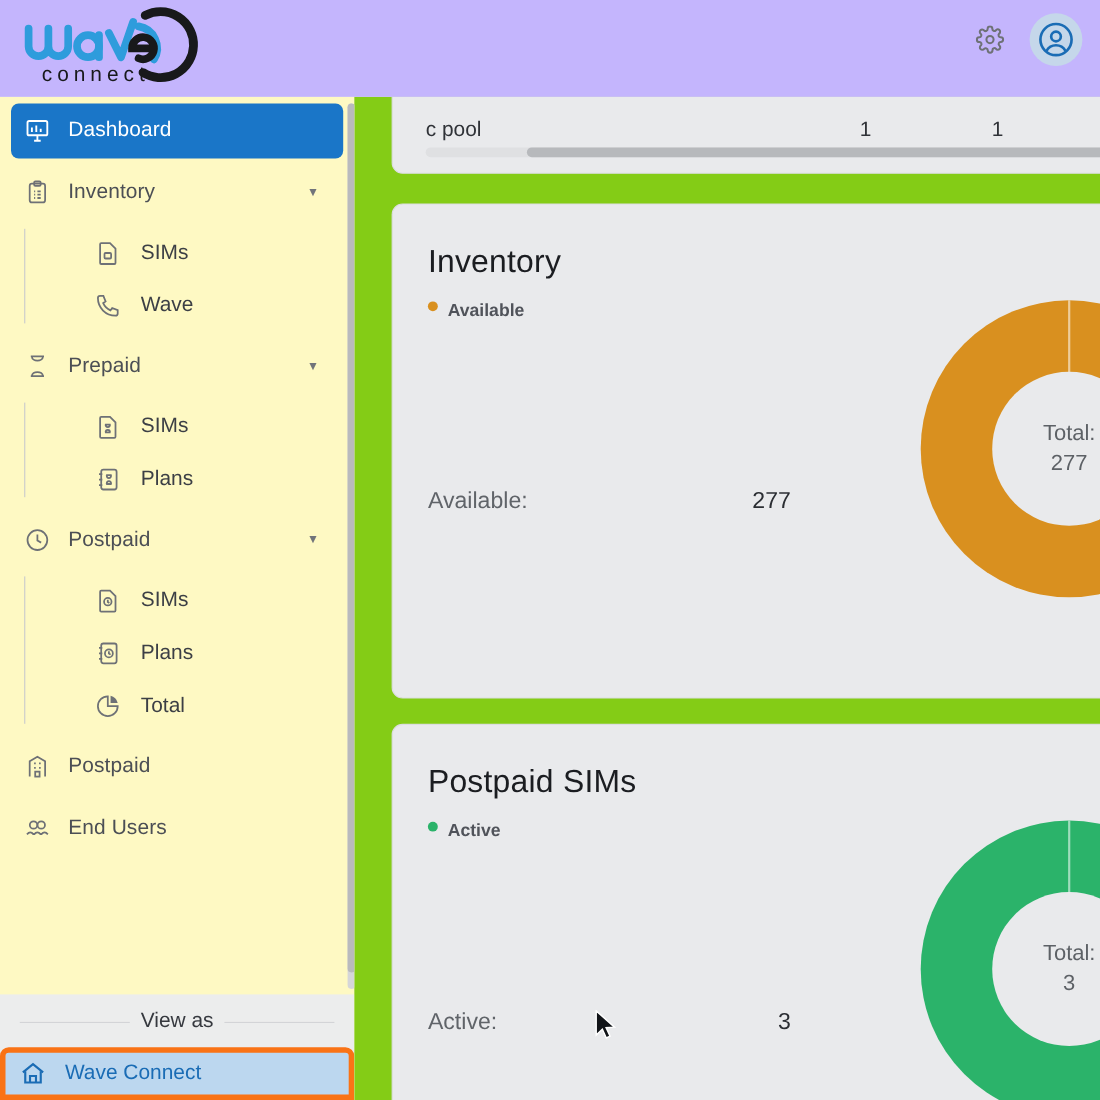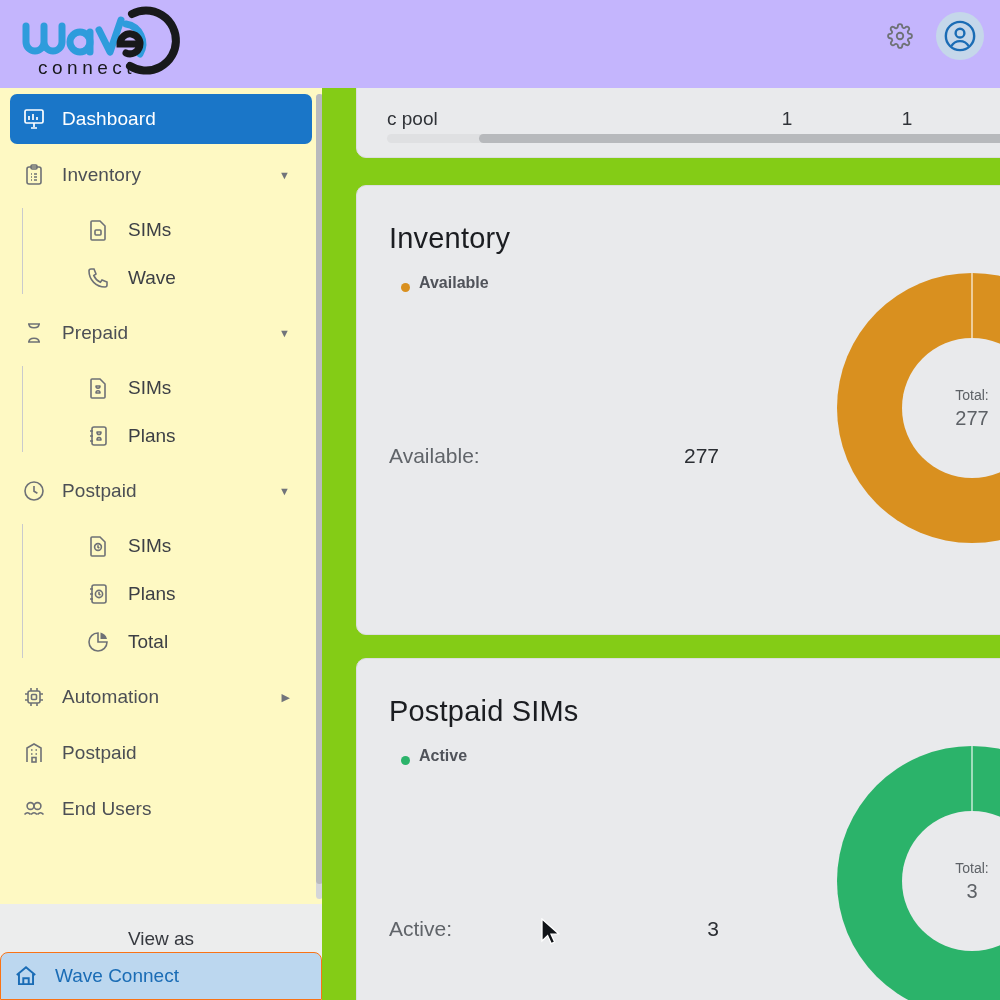--- a/index.html
+++ b/index.html
@@ -77,27 +77,27 @@
     background: #b9babd; border-radius: 4px;
   }
 
   
   .viewas {
     position: absolute; left: 0; bottom: 0; width: 322px; height: 96px;
     background: #eceded;
   }
   .viewas-divider {
     position: absolute; left: 0; top: 14px; width: 322px;
-    display: flex; align-items: center; gap: 10px; padding: 0 18px; flex-direction: column;
+    display: flex; align-items: center; gap: 10px; padding: 0 18px;
   }
   .viewas-divider .line { flex: 1; height: 1px; background: #d3d4d7; }
   .viewas-divider .txt { font-size: 19px; color: #36393f; white-space: nowrap; }
   .viewas-chip {
     position: absolute; left: 0; bottom: 0; width: 322px; height: 48px;
-    background: #bcd7ef; border: 1px solid #f97316; border-top-left-radius: 8px; border-top-right-radius: 8px;
+    background: #bcd7ef; border: 5px solid #f97316; border-top-left-radius: 8px; border-top-right-radius: 8px;
     display: flex; align-items: center; padding-left: 12px;
     color: #1a6cb5; font-size: 19px; cursor: pointer;
   }
   .viewas-chip .ico { width: 34px; display: flex; align-items: center; flex: none; }
   .viewas-chip .lbl { margin-left: 8px; }
 
   
   .main {
     position: absolute; left: 322px; top: 88px; width: 678px; height: 912px;
     background: #84cc16;
@@ -130,22 +130,22 @@
   
   #card-inventory { left: 34px; top: 97px; width: 700px; height: 450px; }
   
   #card-prepaid { left: 34px; top: 570px; width: 700px; height: 450px; }
 
   .card-title {
     position: absolute; left: 32px; top: 36px;
     font-size: 29px; color: #1b1d21; font-weight: 400; letter-spacing: .2px;
   }
   .legend {
-    position: absolute; left: 44px; top: 88px;
-    display: flex; align-items: flex-end; gap: 9px;
+    position: absolute; left: 32px; top: 88px;
+    display: flex; align-items: flex-start; gap: 9px;
   }
   .legend .dot { width: 9px; height: 9px; border-radius: 50%; }
   .legend .txt { font-size: 16px; color: #50535a; font-weight: bold; }
 
   .stat-row {
     position: absolute; left: 32px; top: 258px; width: 330px;
     display: flex; align-items: flex-end; justify-content: space-between;
   }
   .stat-row .k { font-size: 21px; color: #606469; }
   .stat-row .v { font-size: 21px; color: #2b2e33; }
@@ -153,21 +153,21 @@
   .donut {
     position: absolute; right: -52px; top: 87px;
     width: 270px; height: 270px; border-radius: 50%;
   }
   .donut .hole {
     position: absolute; left: 50%; top: 50%; transform: translate(-50%, -50%);
     width: 140px; height: 140px; border-radius: 50%; background: #e9eaec;
     display: flex; flex-direction: column; align-items: center; justify-content: center;
     gap: 4px;
   }
-  .donut .hole .t1 { font-size: 14px; color: #5d6166; }
+  .donut .hole .t1 { font-size: 20px; color: #5d6166; }
   .donut .hole .t2 { font-size: 20px; color: #5d6166; }
   .donut .seam {
     position: absolute; left: 50%; top: 0; width: 2px; height: 66px;
     transform: translateX(-50%); background: rgba(255,255,255,.55);
   }
 
   
   .cursor { position: absolute; left: 540px; top: 918px; z-index: 60; pointer-events: none; }
 </style>
 </head>
@@ -321,31 +321,20 @@
           <span class="ico">
             <svg width="24" height="24" viewBox="0 0 24 24" fill="none" stroke="#6e7176" stroke-width="1.6">
               <path d="M12 3a9 9 0 1 0 9 9h-9z"></path>
               <path d="M14.5 2.6A9 9 0 0 1 21 9h-6.5z" fill="#6e7176" stroke="none"></path>
             </svg>
           </span>
           <span class="lbl">Total</span>
         </div>
       </div>
 
-      <div class="nav-item">
-        <span class="ico">
-          <svg width="24" height="24" viewBox="0 0 24 24" fill="none" stroke="#6e7176" stroke-width="1.6">
-            <rect x="6" y="6" width="12" height="12" rx="2"></rect>
-            <rect x="9.5" y="9.5" width="5" height="5" rx="1"></rect>
-            <path d="M9 3v3M15 3v3M9 18v3M15 18v3M3 9h3M3 15h3M18 9h3M18 15h3"></path>
-          </svg>
-        </span>
-        <span class="lbl">Automation</span>
-        <span class="caret">▶</span>
-      </div>
 
       <div class="nav-item">
         <span class="ico">
           <svg width="24" height="24" viewBox="0 0 24 24" fill="none" stroke="#6e7176" stroke-width="1.6">
             <path d="M5 21V7l7-4 7 4v14"></path>
             <path d="M9 9h1.5M13.5 9H15M9 13h1.5M13.5 13H15"></path>
             <rect x="10" y="16.5" width="4" height="4.5"></rect>
           </svg>
         </span>
         <span class="lbl">Postpaid</span>

